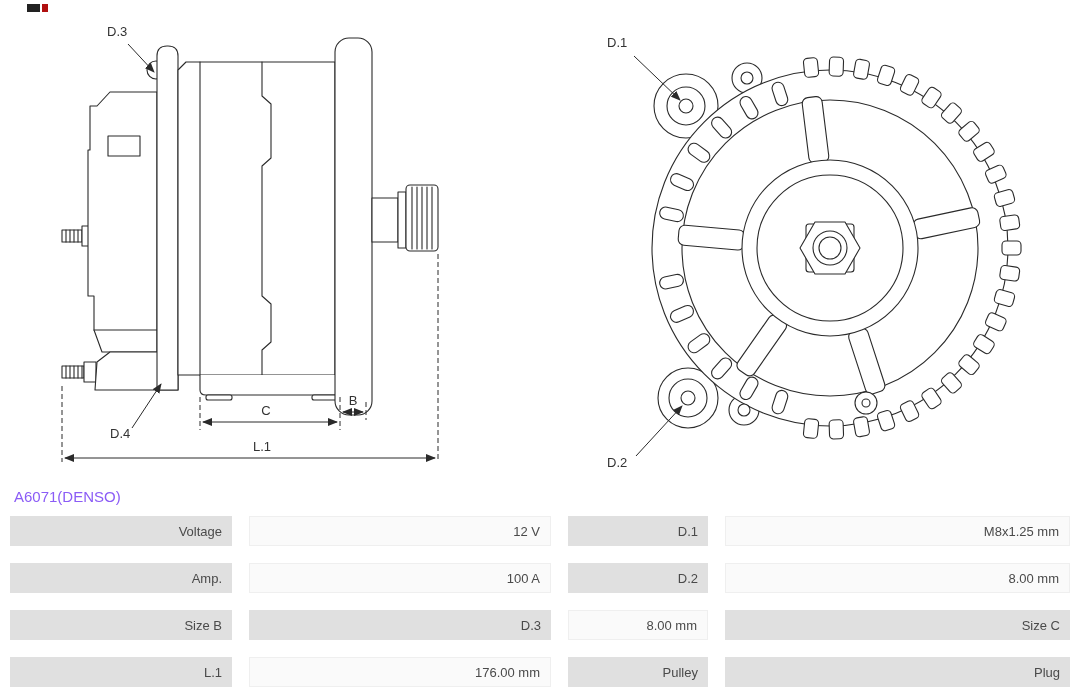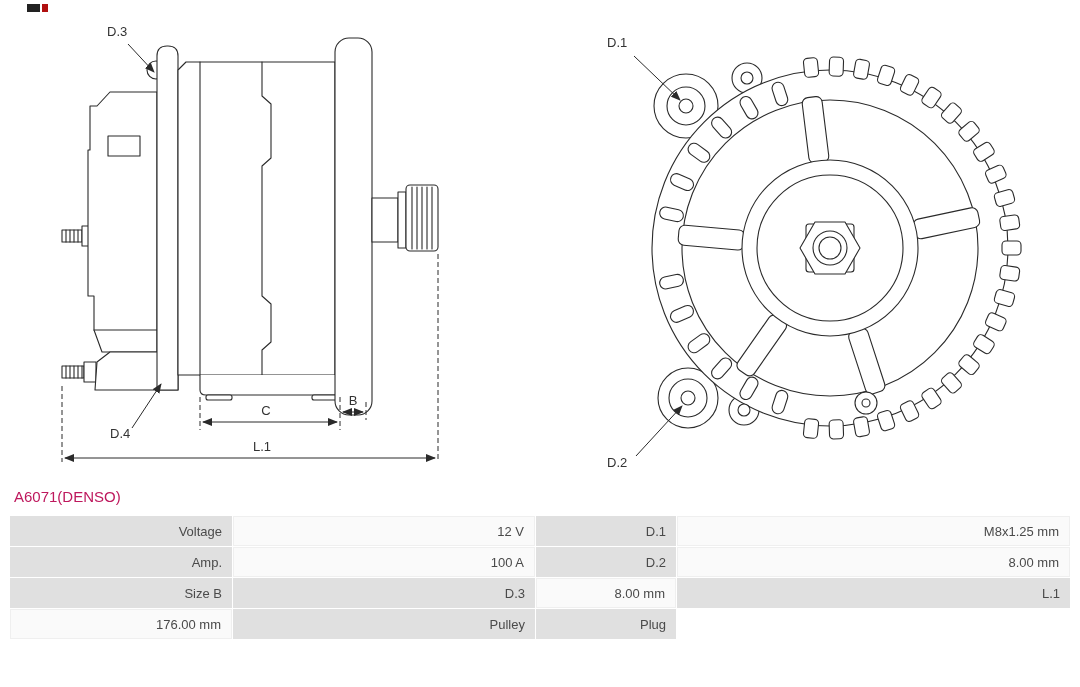--- a/index.html
+++ b/index.html
@@ -13,28 +13,28 @@
   svg text {
     font-family:"Liberation Sans", sans-serif;
     font-size:13px; fill:#333333;
   }
   .ln  { fill:none;    stroke:#2a2a2a; stroke-width:1.1; stroke-linejoin:round; stroke-linecap:round; }
   .fw  { fill:#ffffff; stroke:#2a2a2a; stroke-width:1.1; stroke-linejoin:round; }
   .dim { fill:none;    stroke:#2a2a2a; stroke-width:1; }
   .dash{ fill:none;    stroke:#2a2a2a; stroke-width:1; stroke-dasharray:5 3; }
   .part-number {
     position:absolute; left:14px; top:488px;
-    font-size:15px; color:#be185d; font-weight:400;
+    font-size:15px; color:#8b5cf6; font-weight:400;
   }
   .spec-table {
     position:absolute; left:10px; top:516px; width:1060px;
     display:grid;
     grid-template-columns:222px 302px 140px 1fr;
     grid-auto-rows:30px;
-    gap:1px;
+    gap:17px;
   }
   .cell {
     display:flex; align-items:center; justify-content:flex-end;
     padding-right:10px; font-size:13px; color:#4a4a4a;
     box-sizing:border-box;
   }
   .cell.lbl { background:#e0e0e0; }
   .cell.val { background:#fafafa; border:1px solid #efefef; }
   .brand-logo { position:absolute; left:27px; top:3px; width:26px; height:11px; }
 </style>
@@ -233,18 +233,19 @@
 
   <div class="cell lbl">Amp.</div>
   <div class="cell val">100 A</div>
   <div class="cell lbl">D.2</div>
   <div class="cell val">8.00 mm</div>
 
   <div class="cell lbl">Size B</div>
   <div class="cell lbl">D.3</div>
   <div class="cell val">8.00 mm</div>
 
+  <div class="cell lbl">Size C</div>
   <div class="cell lbl">L.1</div>
   <div class="cell val">176.00 mm</div>
 
   <div class="cell lbl">Pulley</div>
   <div class="cell lbl">Plug</div>
 </div>
 
 </body></html>

